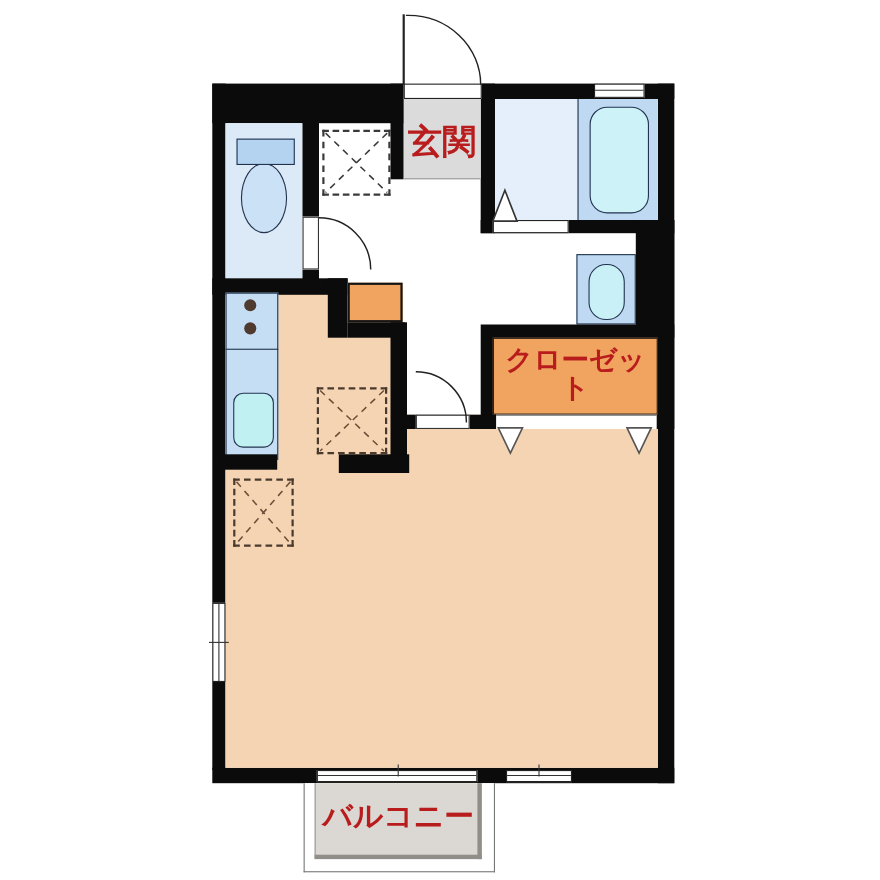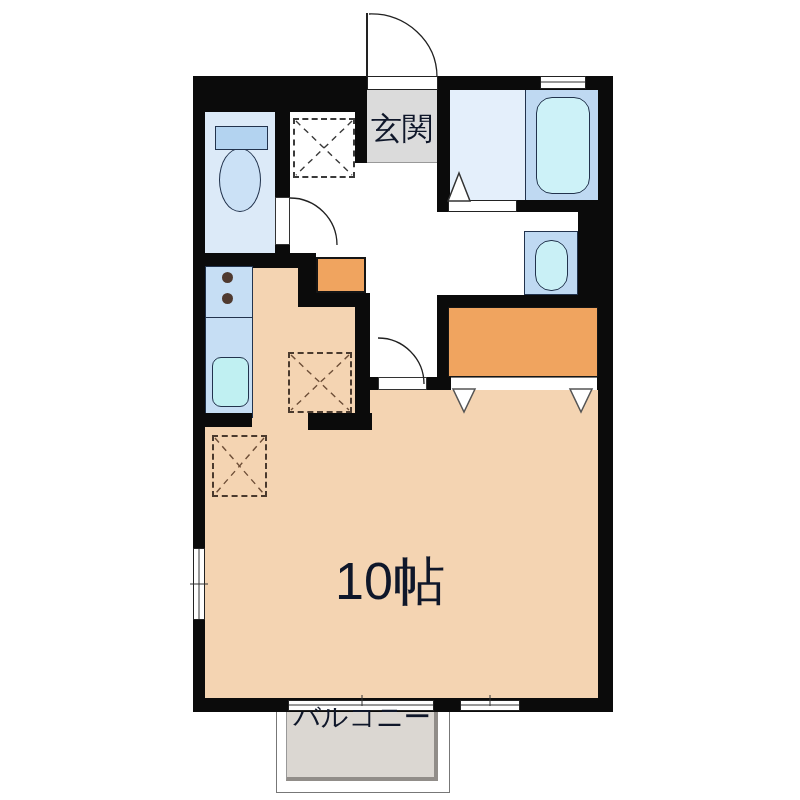--- a/index.html
+++ b/index.html
@@ -4,21 +4,21 @@
 <style>
   html,body{margin:0;padding:0;background:#ffffff;}
   #canvas{
     position:relative;width:800px;height:800px;background:#ffffff;overflow:hidden;
     font-family:"Liberation Sans","DejaVu Sans",sans-serif;
   }
   .abs{position:absolute;box-sizing:border-box;}
   .wall{background:#0b0b0b;}
   .tan{background:#F4D4B2;}
   .white{background:#ffffff;}
-  .label{color:#0f172a;font-weight:400;text-align:center;line-height:1.05;
+  .label{color:#b91c1c;font-weight:700;text-align:center;line-height:1.05;
          display:flex;align-items:center;justify-content:center;}
   .fixture-blue{background:#C6DEF4;border:1.5px solid #22334d;}
   .doorleaf{background:#ffffff;border:1.5px solid #333;}
   .window{background:#ffffff;border:1px solid #222;}
   .dashed-square{border:2px dashed #4a3a2e;background:transparent;}
   svg{position:absolute;left:0;top:0;pointer-events:none;}
 </style>
 </head>
 <body>
 
@@ -71,37 +71,37 @@
   <div class="abs" style="left:212px;top:357px;width:37px;height:50px;background:#C0F0F2;border:1.5px solid #22334d;border-radius:9px;"></div>
   <div class="abs wall" style="left:203px;top:413px;width:49px;height:14px;"></div>
 
   <div class="abs" style="left:316px;top:257px;width:50px;height:36px;background:#F0A45F;border:2px solid #151515;"></div>
   <div class="abs wall" style="left:316px;top:293px;width:52px;height:14px;"></div>
   <div class="abs wall" style="left:355px;top:293px;width:15px;height:137px;"></div>
   <div class="abs wall" style="left:308px;top:413px;width:64px;height:17px;"></div>
 
   <div class="abs wall" style="left:437px;top:295px;width:176px;height:95px;"></div>
   <div class="abs" style="left:448px;top:307px;width:150px;height:70px;background:#F0A45F;border:1.5px solid #151515;"></div>
+  <div class="abs label" style="left:448px;top:314px;width:150px;height:52px;font-size:25px;">クローゼット</div>
   <div class="abs white" style="left:451px;top:377px;width:146px;height:13px;border-top:1px solid #777;"></div>
 
   <div class="abs wall" style="left:367px;top:377px;width:81px;height:13px;"></div>
   <div class="abs doorleaf" style="left:378px;top:377px;width:49px;height:13px;"></div>
 
   <div class="abs window" style="left:193px;top:548px;width:12px;height:72px;"></div>
   <div class="abs window" style="left:288px;top:700px;width:146px;height:11px;"></div>
   <div class="abs window" style="left:460px;top:700px;width:60px;height:11px;"></div>
 
   <div class="abs dashed-square" style="left:288px;top:352px;width:64px;height:61px;"></div>
   <div class="abs dashed-square" style="left:212px;top:435px;width:55px;height:62px;"></div>
 
-  <div class="abs label" style="left:280px;top:552px;width:220px;height:58px;font-size:52px;">10帖</div>
 
   <div class="abs" style="left:276px;top:712px;width:174px;height:81px;border:1.5px solid #777;border-top:none;background:#ffffff;"></div>
   <div class="abs" style="left:286px;top:712px;width:152px;height:69px;background:#DBD7D2;border-left:1px solid #999;border-right:4px solid #918d89;border-bottom:4px solid #918d89;"></div>
-  <div class="abs label" style="left:286px;top:699px;width:152px;height:36px;font-size:27px;">バルコニー</div>
+  <div class="abs label" style="left:286px;top:724px;width:152px;height:36px;font-size:27px;">バルコニー</div>
 
   <svg width="800" height="800" viewBox="0 0 800 800">
 
     <g>
       <line x1="367" y1="13" x2="367" y2="77" stroke="#222" stroke-width="2"></line>
       <path d="M 369 14 A 66 63 0 0 1 437 77" fill="none" stroke="#222" stroke-width="1.3"></path>
     </g>
 
     <g>
       <path d="M 290 198 A 47 47 0 0 1 337 245" fill="none" stroke="#222" stroke-width="1.3"></path>

